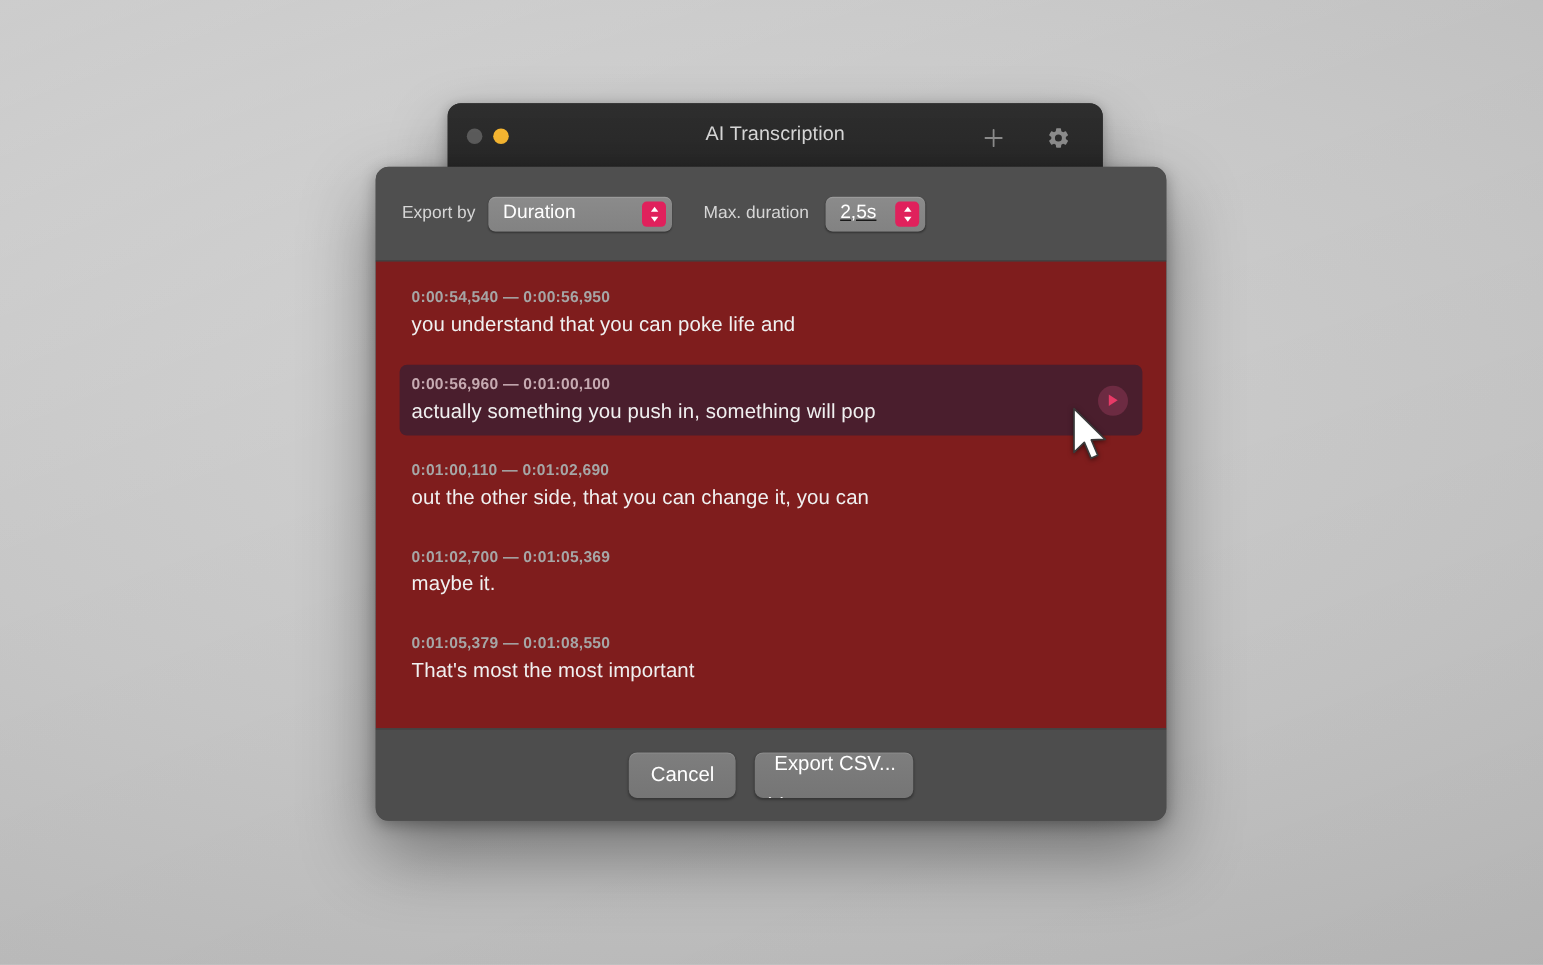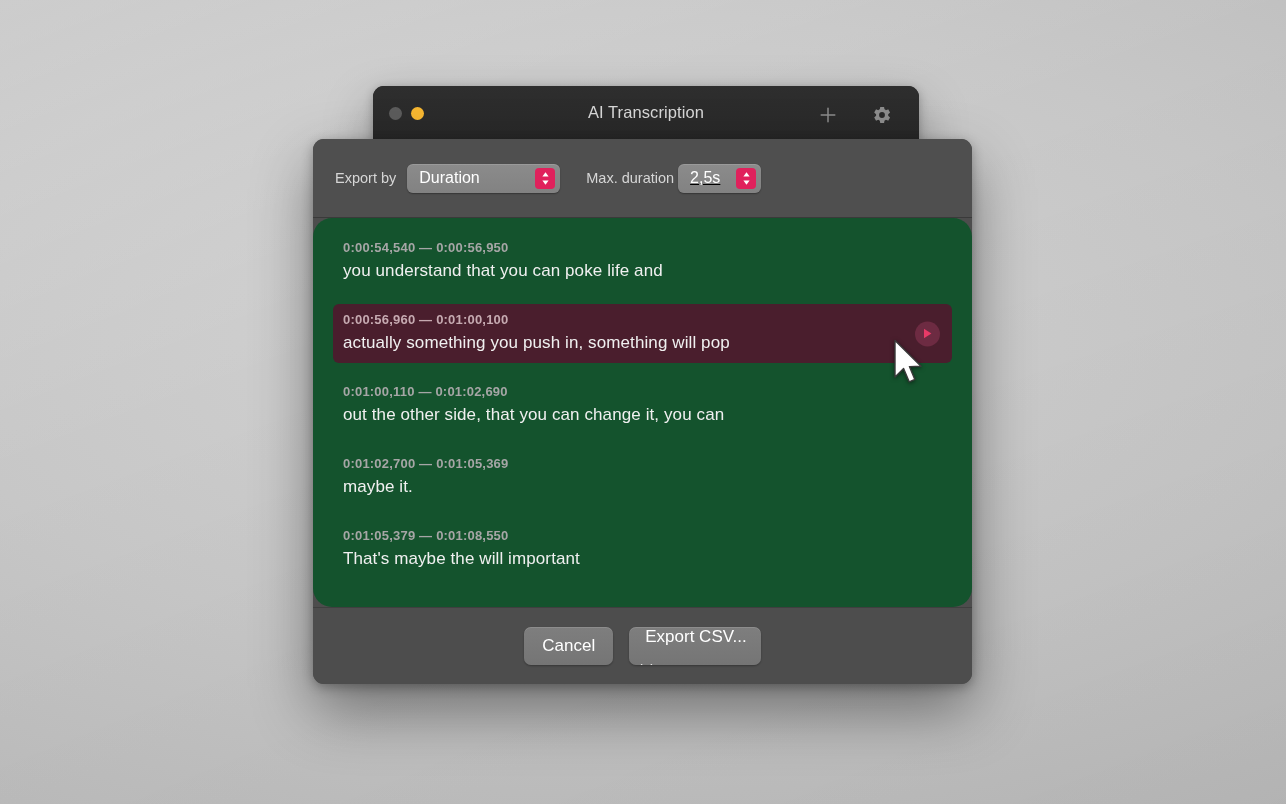--- a/index.html
+++ b/index.html
@@ -135,30 +135,29 @@
     width: 20px;
     height: 21px;
     border-radius: 4px;
     background: #e0215c;
     display: flex;
     align-items: center;
     justify-content: center;
     flex: none;
   }
   #split-by-popup { width: 136px; justify-content: space-between; }
-  #max-duration-popup { margin-left: 4px; text-decoration: underline; }
+  #max-duration-popup { margin-left: 14px; text-decoration: underline; }
   #max-duration-label { margin-left: 26px; }
 
   
   #segment-list {
     flex: 1;
-    background: #14532d;
+    background: #7f1d1d;
     padding: 14px 20px 10px 20px;
     overflow: hidden;
-    border-radius: 19px;
   }
   .segment {
     padding: 8px 10px 10px 10px;
     border-radius: 6px;
     margin-bottom: 13px;
     position: relative;
   }
   .segment.selected {
     background: #4a1e2d;
   }
@@ -328,21 +327,21 @@
       <div class="seg-text">out the other side, that you can change it, you can</div>
     </div>
 
     <div class="segment">
       <div class="seg-time">0:01:02,700 — 0:01:05,369</div>
       <div class="seg-text">maybe it.</div>
     </div>
 
     <div class="segment">
       <div class="seg-time">0:01:05,379 — 0:01:08,550</div>
-      <div class="seg-text">That's maybe the will important</div>
+      <div class="seg-text">That's most the most important</div>
     </div>
 
   </div>
 
   <div id="sheet-footer">
     <div class="btn">Cancel</div>
     <div id="export-split">
       <div id="export-main">Export CSV...</div>
       <div id="export-divider"></div>
       <div id="export-arrow">

